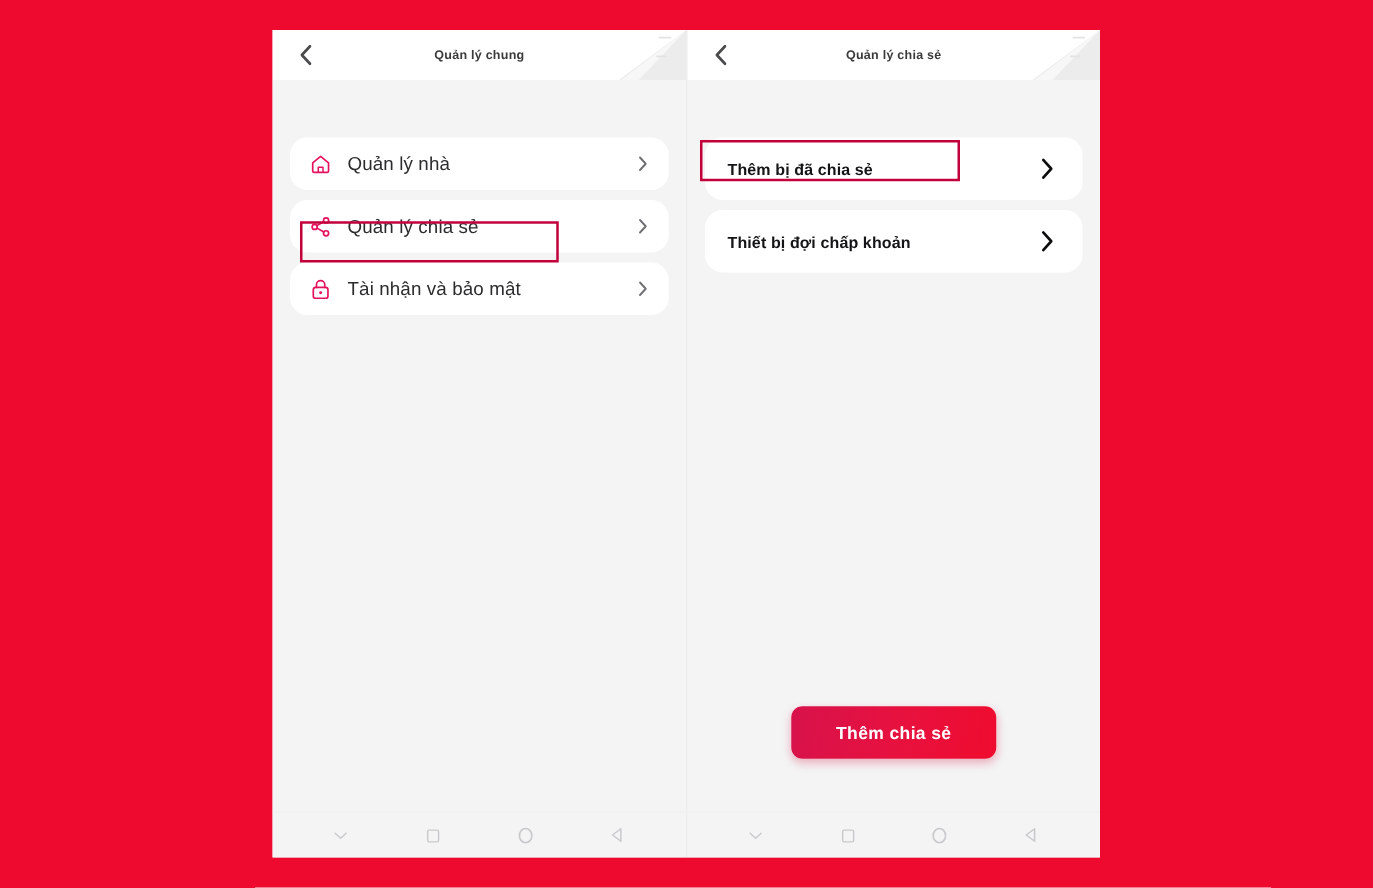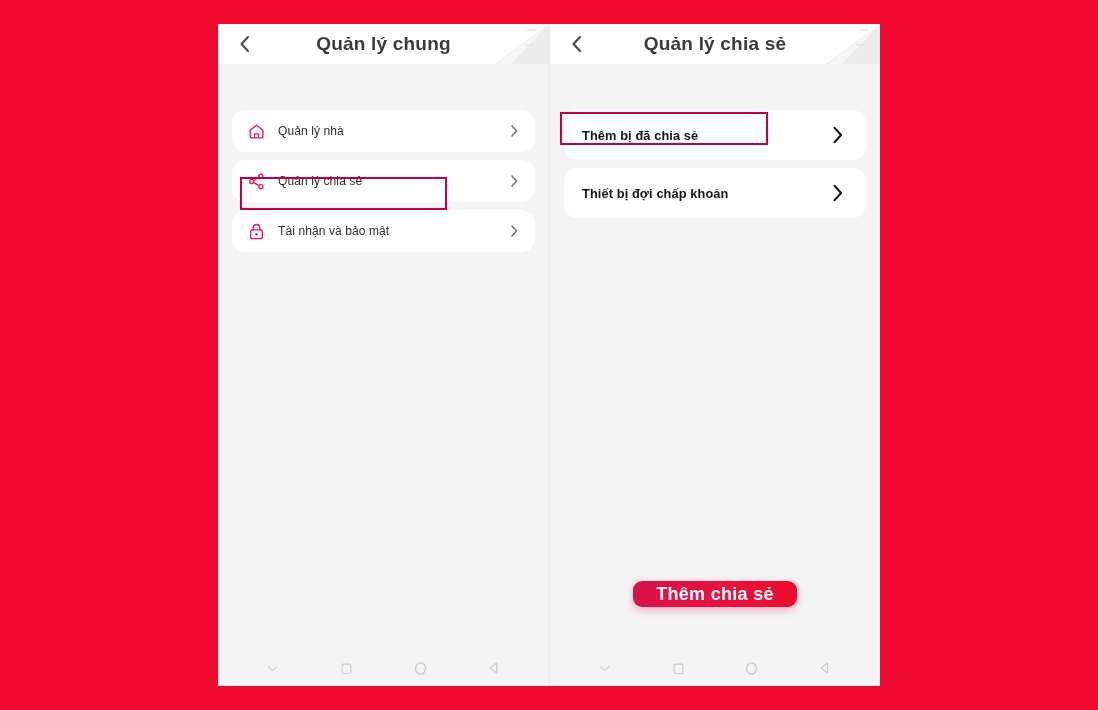--- a/index.html
+++ b/index.html
@@ -48,21 +48,21 @@
     background: #ffffff;
     display: flex;
     align-items: center;
     overflow: hidden;
   }
 
   .appbar-title {
     position: absolute;
     left: 0; right: 0;
     text-align: center;
-    font-size: 19px;
+    font-size: 10px;
     font-weight: 700;
     color: #3a3a3c;
     letter-spacing: .2px;
   }
 
   .back-btn {
     position: relative;
     z-index: 3;
     width: 40px;
     height: 40px;
@@ -112,21 +112,21 @@
     width: 20px;
     height: 20px;
     margin-right: 12px;
     display: flex;
     align-items: center;
     justify-content: center;
     flex: 0 0 20px;
   }
 
   .row-label {
-    font-size: 12px;
+    font-size: 15px;
     color: #2c2c2e;
     letter-spacing: .1px;
     white-space: nowrap;
   }
 
   .chev-small {
     position: absolute;
     right: 16px;
     top: 50%;
     transform: translateY(-50%);
@@ -172,27 +172,27 @@
   
   .cta-wrap {
     position: absolute;
     left: 0; right: 0;
     bottom: 42px;
     display: flex;
     justify-content: center;
   }
   .cta {
     width: 164px;
-    height: 26px;
+    height: 42px;
     border-radius: 9px;
     border: 0;
     cursor: pointer;
     color: #ffffff;
     font-family: "Liberation Sans", sans-serif;
-    font-size: 18px;
+    font-size: 14px;
     font-weight: 700;
     letter-spacing: .3px;
     background: linear-gradient(100deg, #d7124b 0%, #e8113e 55%, #ef0b2e 100%);
     box-shadow: 0 3px 8px rgba(210,10,55,.30);
   }
 
   
   .navbar {
     flex: 0 0 37px;
     height: 37px;

